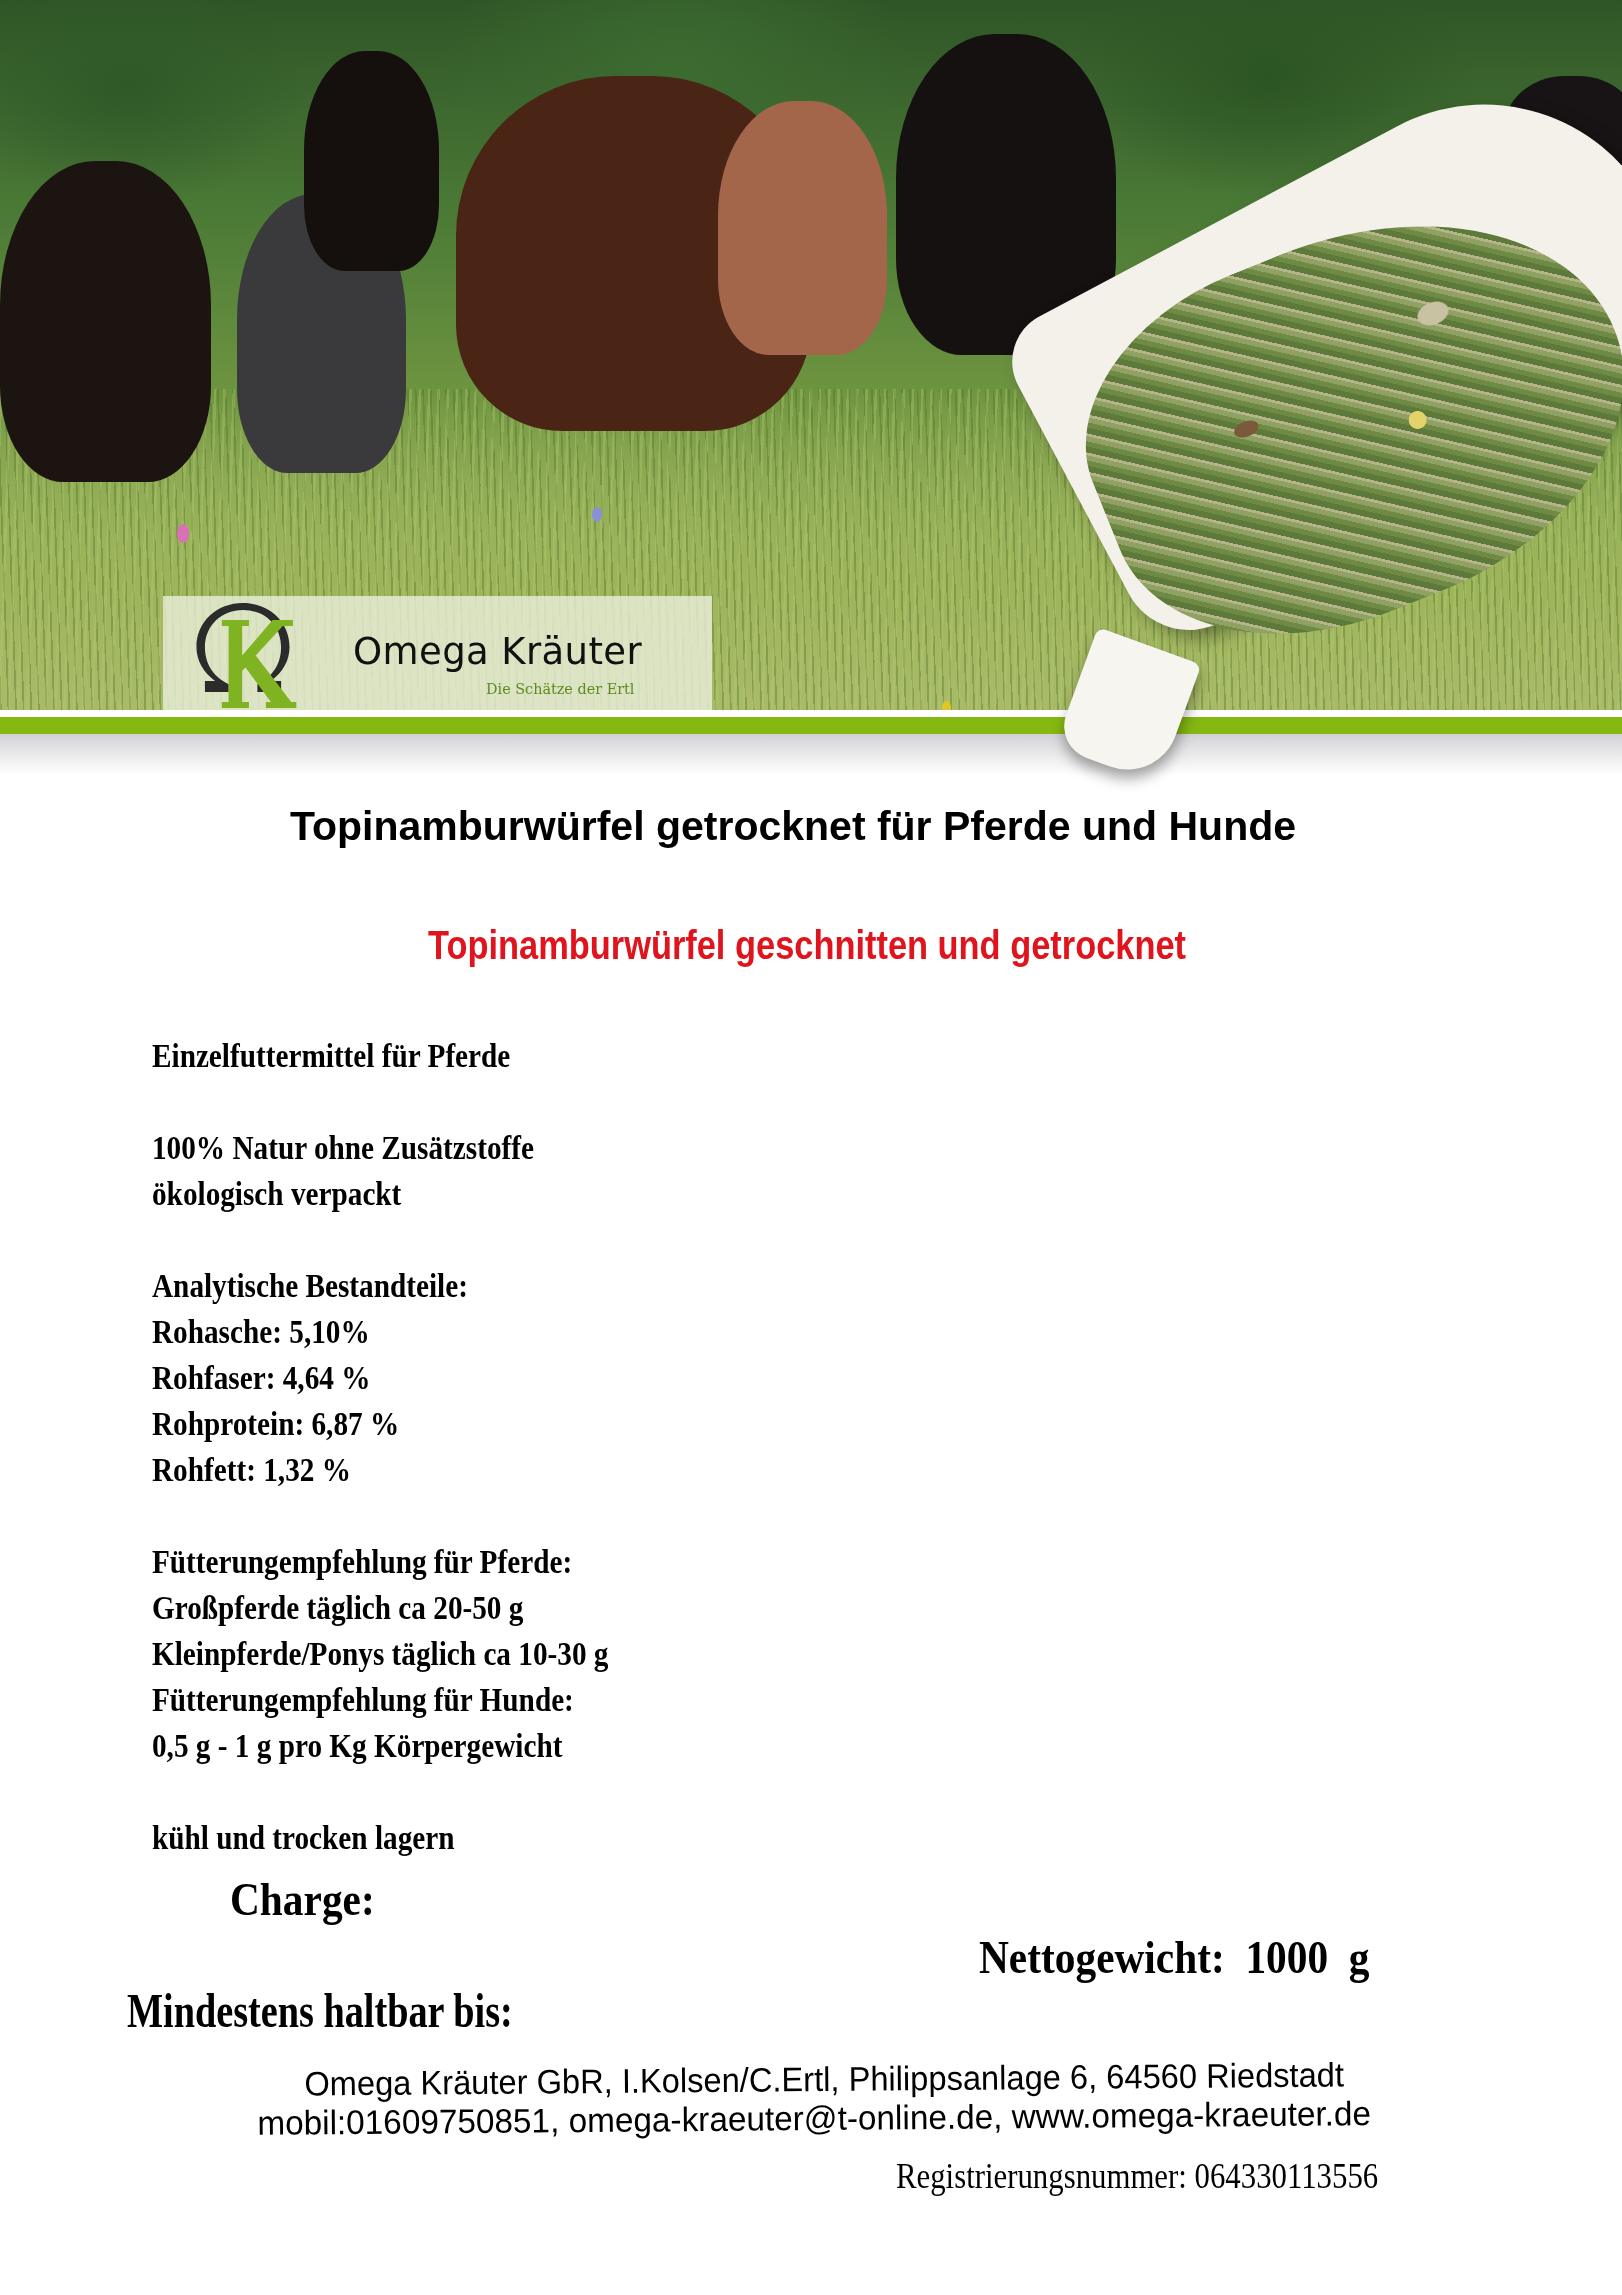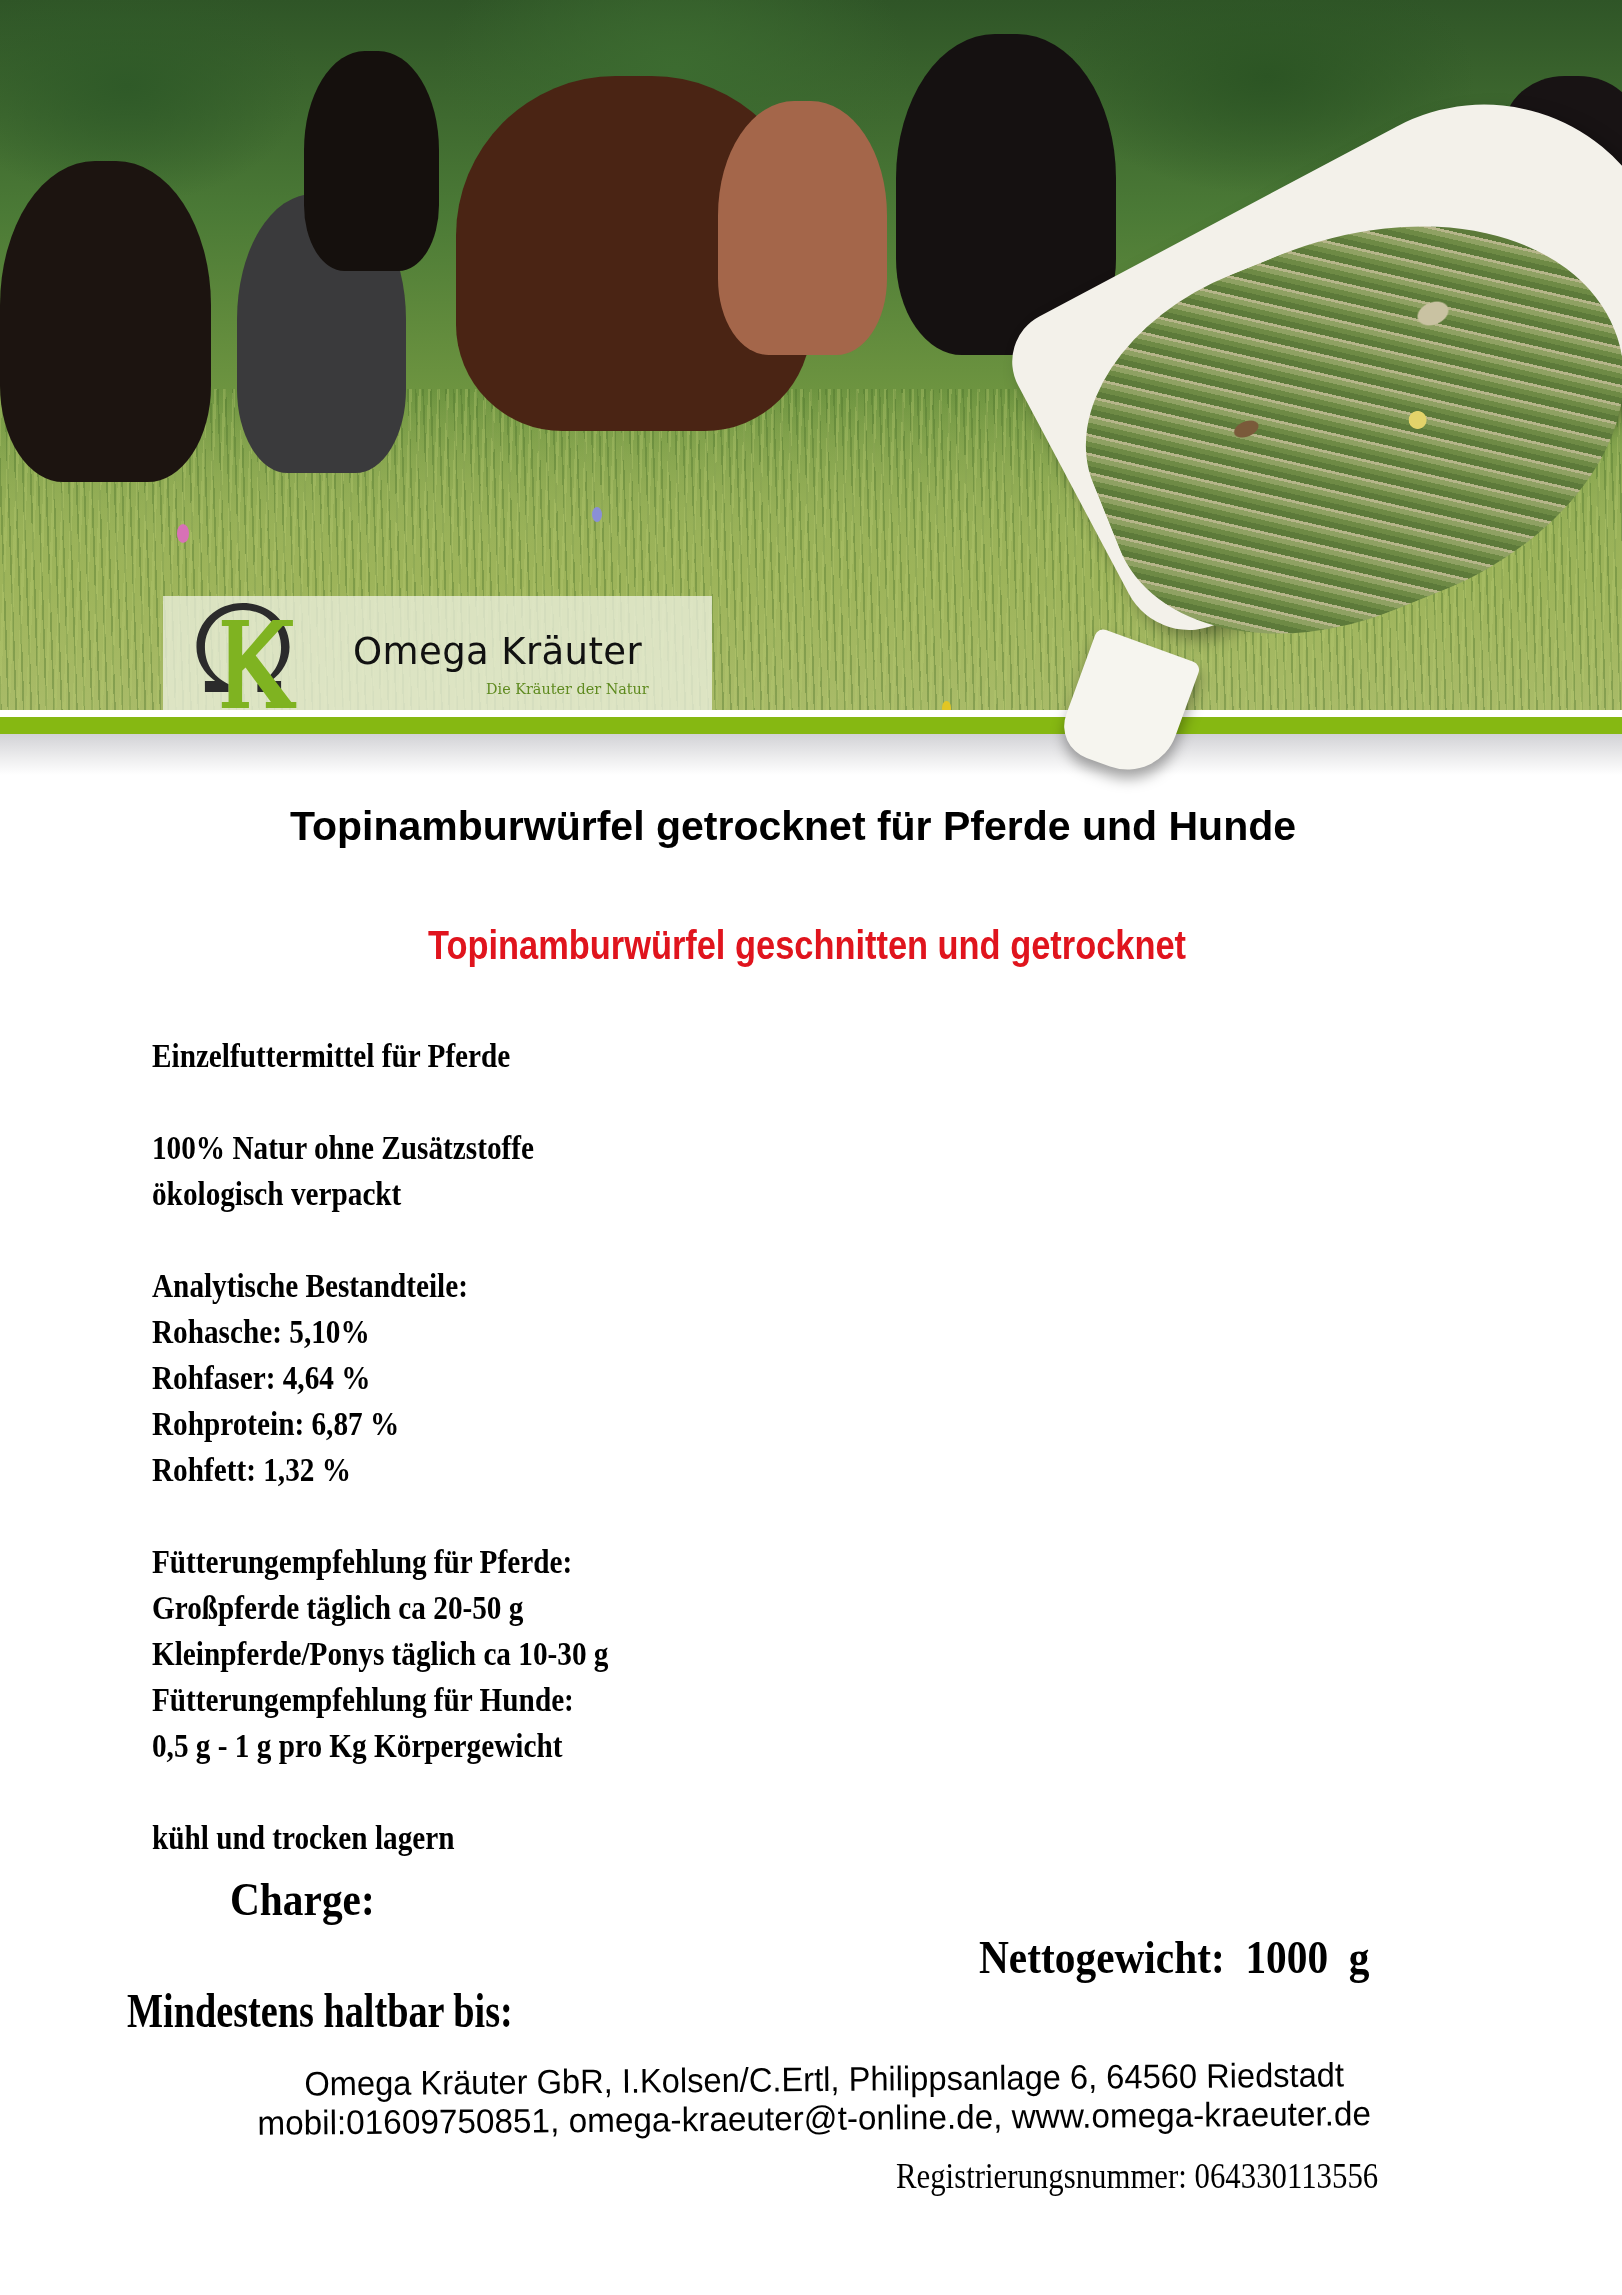--- a/index.html
+++ b/index.html
@@ -130,21 +130,21 @@
 
   <div class="scoop"></div>
   <div class="herbs"></div>
 
   <div class="logo-box">
     <svg class="logo-mark" viewBox="0 0 130 125">
       <path d="M20 105 H48 V96 C28 86 20 70 20 52 C20 26 40 8 65 8 C90 8 110 26 110 52 C110 70 102 86 82 96 V105 H110 V92 H98 C112 82 120 68 120 52 C120 22 96 0 65 0 C34 0 10 22 10 52 C10 68 18 82 32 92 H20 Z" fill="#2b2b2b"></path>
       <path d="M40 20 H72 V27 H64 V62 L100 20 H124 V27 H112 L80 62 L122 117 H128 V124 H92 V117 H98 L68 76 L64 80 V117 H72 V124 H40 V117 H48 V27 H40 Z" fill="#7fb321"></path>
     </svg>
     <div class="logo-name">Omega Kräuter</div>
-    <div class="logo-tag">Die Kräuter der Natur</div>
+    <div class="logo-tag">Die Schätze der Ertl</div>
   </div>
 </div>
 
 <div class="green-bar"></div>
 <div class="bar-shadow"></div>
 <div class="scoop-tip"></div>
 
 <h1 class="title">Topinamburwürfel getrocknet für Pferde und Hunde</h1>
 <h2 class="subtitle">Topinamburwürfel geschnitten und getrocknet</h2>
 

